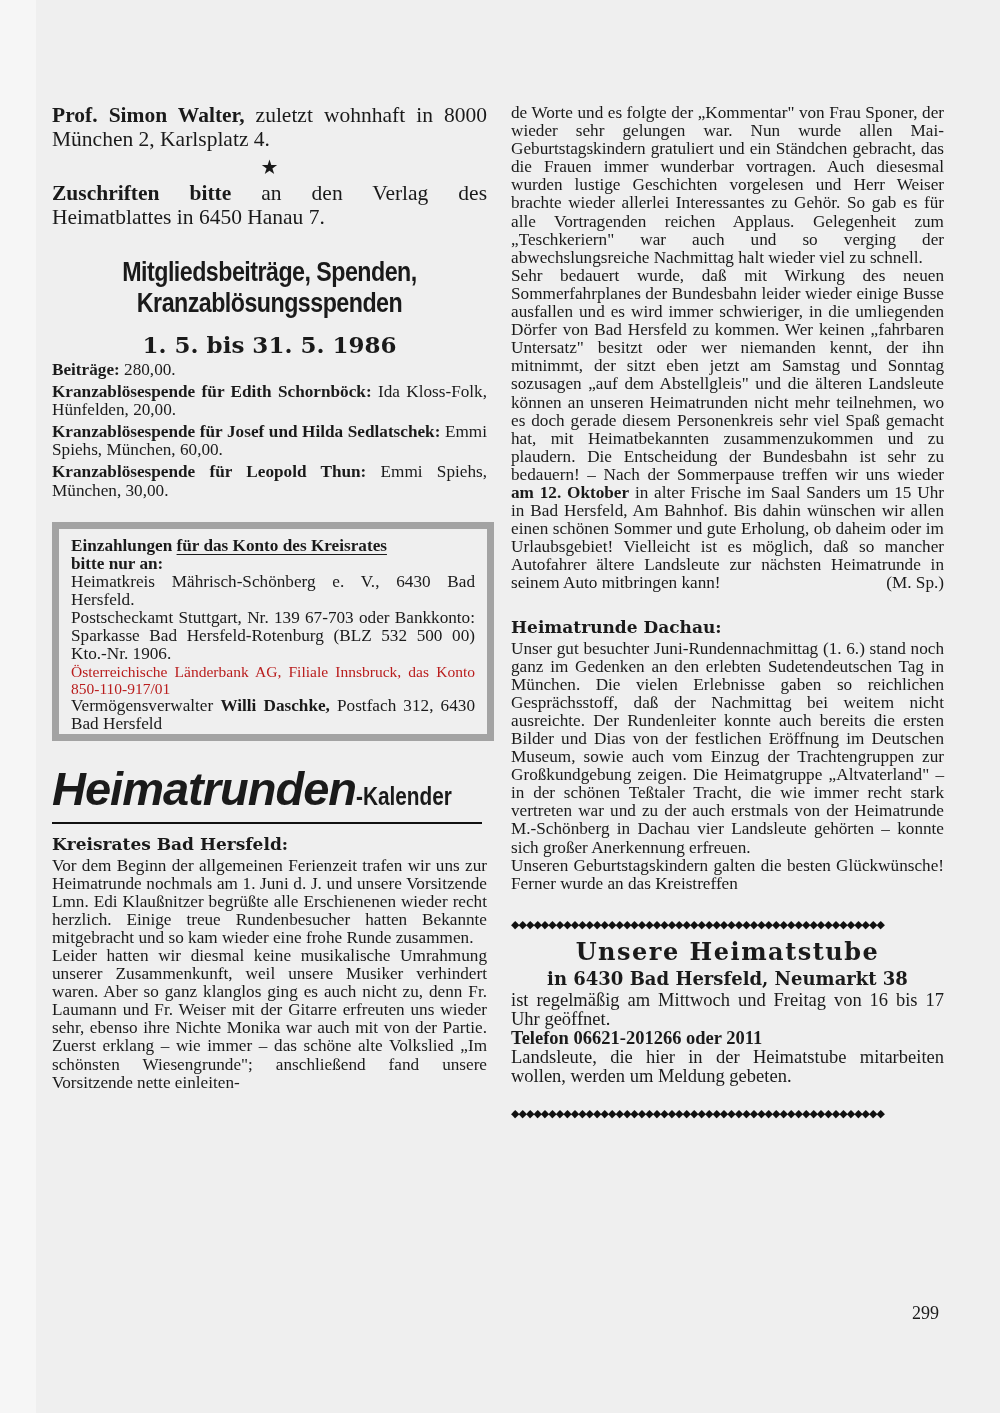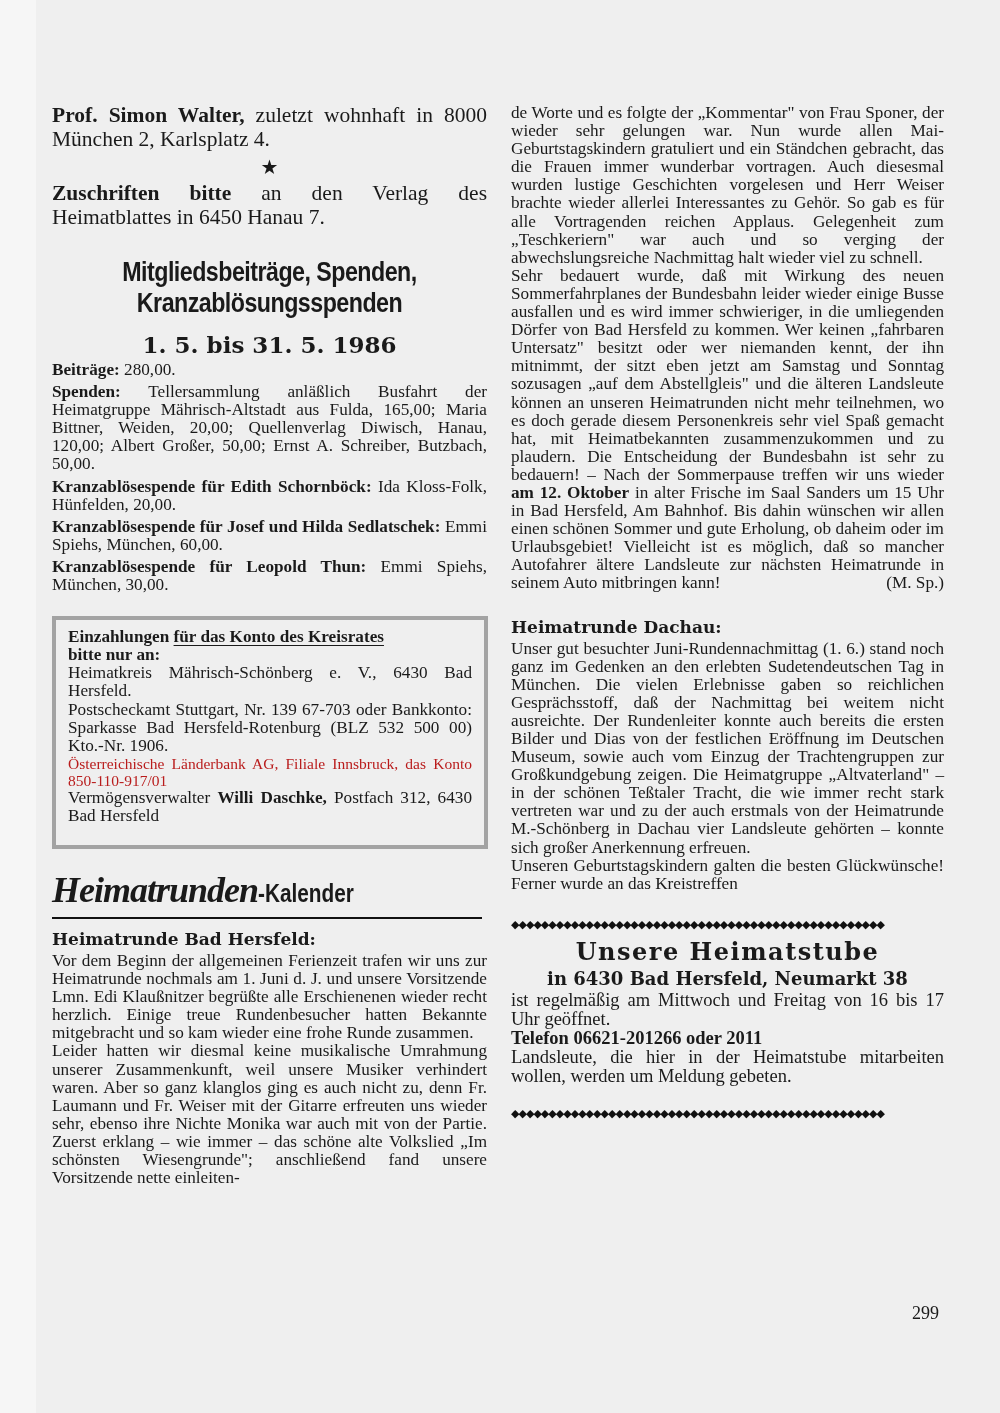--- a/index.html
+++ b/index.html
@@ -30,31 +30,31 @@
   .star { text-align: center; font-size: 20px; line-height: 22px; margin: 5px 0 4px; }
   .heading-block {
     text-align: center; margin-top: 28px;
     font-family: "Liberation Sans", sans-serif; font-weight: bold;
     font-size: 27px; line-height: 31px; letter-spacing: -0.6px;
     transform: scaleX(0.86); transform-origin: center;
   }
   .date-range { text-align: center; font-weight: bold; font-size: 23px; margin: 12px 0 3px; }
   .item { margin-bottom: 4px; }
   .box {
-    margin-top: 22px; border: 4px solid #a3a3a3; padding: 8px 12px 20px 12px; width: 404px;
+    margin-top: 22px; border: 7px solid #a3a3a3; padding: 8px 12px 0 12px; width: 404px;
   }
   .box .u { text-decoration: underline; text-underline-offset: 3px; }
   .box .small { font-size: 15.5px; line-height: 17px; color: #b91c1c; }
   .kal {
     margin-top: 20px; border-bottom: 2px solid #111; padding-bottom: 6px; width: 430px;
     white-space: nowrap;
   }
   .kal .script {
-    font-family: Liberation Serif, serif; font-style: italic; font-weight: bold;
-    font-size: 36px; letter-spacing: -1px;
+    font-family: Liberation Sans, sans-serif; font-style: italic; font-weight: bold;
+    font-size: 47px; letter-spacing: -1px;
   }
   .kal .kal-word {
     font-family: "Liberation Sans", sans-serif; font-weight: bold; font-size: 26px;
     display: inline-block; transform: scaleX(0.8); transform-origin: left;
   }
   .sub { font-weight: bold; font-size: 17px; margin: 10px 0 3px; }
   .diamonds {
     font-size: 11px; line-height: 12px; letter-spacing: -1px; white-space: nowrap;
     overflow: hidden; width: 432px; color: #111;
   }
@@ -77,40 +77,39 @@
   <p class="big"><b>Zuschriften bitte</b><span> an den Verlag des Heimatblattes in 6450 Hanau 7.</span></p>
 
   <div class="heading-block">
     <div>Mitgliedsbeiträge, Spenden,</div>
     <div>Kranzablösungsspenden</div>
   </div>
   <div class="date-range">1. 5. bis 31. 5. 1986</div>
 
   <div class="body">
     <p class="item"><b>Beiträge:</b><span> 280,00.</span></p>
-    <p class="item"><b>Spenden:</b><span> Tellersammlung anläßlich Busfahrt der Heimatgruppe Mährisch-Altstadt aus Fulda, 165,00; Maria Bittner, Weiden, 20,00; Quellenverlag Diwisch, Hanau, 120,00; Albert Großer, 50,00; Ernst A. Schreiber, Butzbach, 50,00.</span></p>
     <p class="item"><b>Kranzablösespende für Edith Schornböck:</b><span> Ida Kloss-Folk, Hünfelden, 20,00.</span></p>
     <p class="item"><b>Kranzablösespende für Josef und Hilda Sedlatschek:</b><span> Emmi Spiehs, München, 60,00.</span></p>
     <p class="item"><b>Kranzablösespende für Leopold Thun:</b><span> Emmi Spiehs, München, 30,00.</span></p>
   </div>
 
   <div class="box body">
     <p><b>Einzahlungen </b><b class="u">für das Konto des Kreisrates</b></p>
     <p><b>bitte nur an:</b></p>
     <p>Heimatkreis Mährisch-Schönberg e. V., 6430 Bad Hersfeld.</p>
     <p>Postscheckamt Stuttgart, Nr. 139 67-703 oder Bankkonto: Sparkasse Bad Hersfeld-Rotenburg (BLZ 532 500 00) Kto.-Nr. 1906.</p>
     <p class="small">Österreichische Länderbank AG, Filiale Innsbruck, das Konto 850-110-917/01</p>
     <p><span>Vermögensverwalter </span><b>Willi Daschke,</b><span> Postfach 312, 6430 Bad Hersfeld</span></p>
   </div>
 
   <div class="kal">
     <span class="script">Heimatrunden</span><span class="kal-word">-Kalender</span>
   </div>
 
-  <div class="sub">Heimatrunde Bad Hersfeld:</div>
+  <div class="sub">Kreisrates Bad Hersfeld:</div>
   <div class="body">
     <p>Vor dem Beginn der allgemeinen Ferienzeit trafen wir uns zur Heimatrunde nochmals am 1. Juni d. J. und unsere Vorsitzende Lmn. Edi Klaußnitzer begrüßte alle Erschienenen wieder recht herzlich. Einige treue Rundenbesucher hatten Bekannte mitgebracht und so kam wieder eine frohe Runde zusammen.</p>
     <p>Leider hatten wir diesmal keine musikalische Umrahmung unserer Zusammenkunft, weil unsere Musiker verhindert waren. Aber so ganz klanglos ging es auch nicht zu, denn Fr. Laumann und Fr. Weiser mit der Gitarre erfreuten uns wieder sehr, ebenso ihre Nichte Monika war auch mit von der Partie. Zuerst erklang – wie immer – das schöne alte Volkslied „Im schönsten Wiesengrunde"; anschließend fand unsere Vorsitzende nette einleiten-</p>
   </div>
 </div>
 
 <div class="col right">
   <div class="body">
     <p>de Worte und es folgte der „Kommentar" von Frau Sponer, der wieder sehr gelungen war. Nun wurde allen Mai-Geburtstagskindern gratuliert und ein Ständchen gebracht, das die Frauen immer wunderbar vortragen. Auch diesesmal wurden lustige Geschichten vorgelesen und Herr Weiser brachte wieder allerlei Interessantes zu Gehör. So gab es für alle Vortragenden reichen Applaus. Gelegenheit zum „Teschkeriern" war auch und so verging der abwechslungsreiche Nachmittag halt wieder viel zu schnell.</p>
     <p><span>Sehr bedauert wurde, daß mit Wirkung des neuen Sommerfahrplanes der Bundesbahn leider wieder einige Busse ausfallen und es wird immer schwieriger, in die umliegenden Dörfer von Bad Hersfeld zu kommen. Wer keinen „fahrbaren Untersatz" besitzt oder wer niemanden kennt, der ihn mitnimmt, der sitzt eben jetzt am Samstag und Sonntag sozusagen „auf dem Abstellgleis" und die älteren Landsleute können an unseren Heimatrunden nicht mehr teilnehmen, wo es doch gerade diesem Personenkreis sehr viel Spaß gemacht hat, mit Heimatbekannten zusammenzukommen und zu plaudern. Die Entscheidung der Bundesbahn ist sehr zu bedauern! – Nach der Sommerpause treffen wir uns wieder </span><b>am 12. Oktober</b><span> in alter Frische im Saal Sanders um 15 Uhr in Bad Hersfeld, Am Bahnhof. Bis dahin wünschen wir allen einen schönen Sommer und gute Erholung, ob daheim oder im Urlaubsgebiet! Vielleicht ist es möglich, daß so mancher Autofahrer ältere Landsleute zur nächsten Heimatrunde in seinem Auto mitbringen kann!</span> <span class="sign">(M. Sp.)</span></p>

